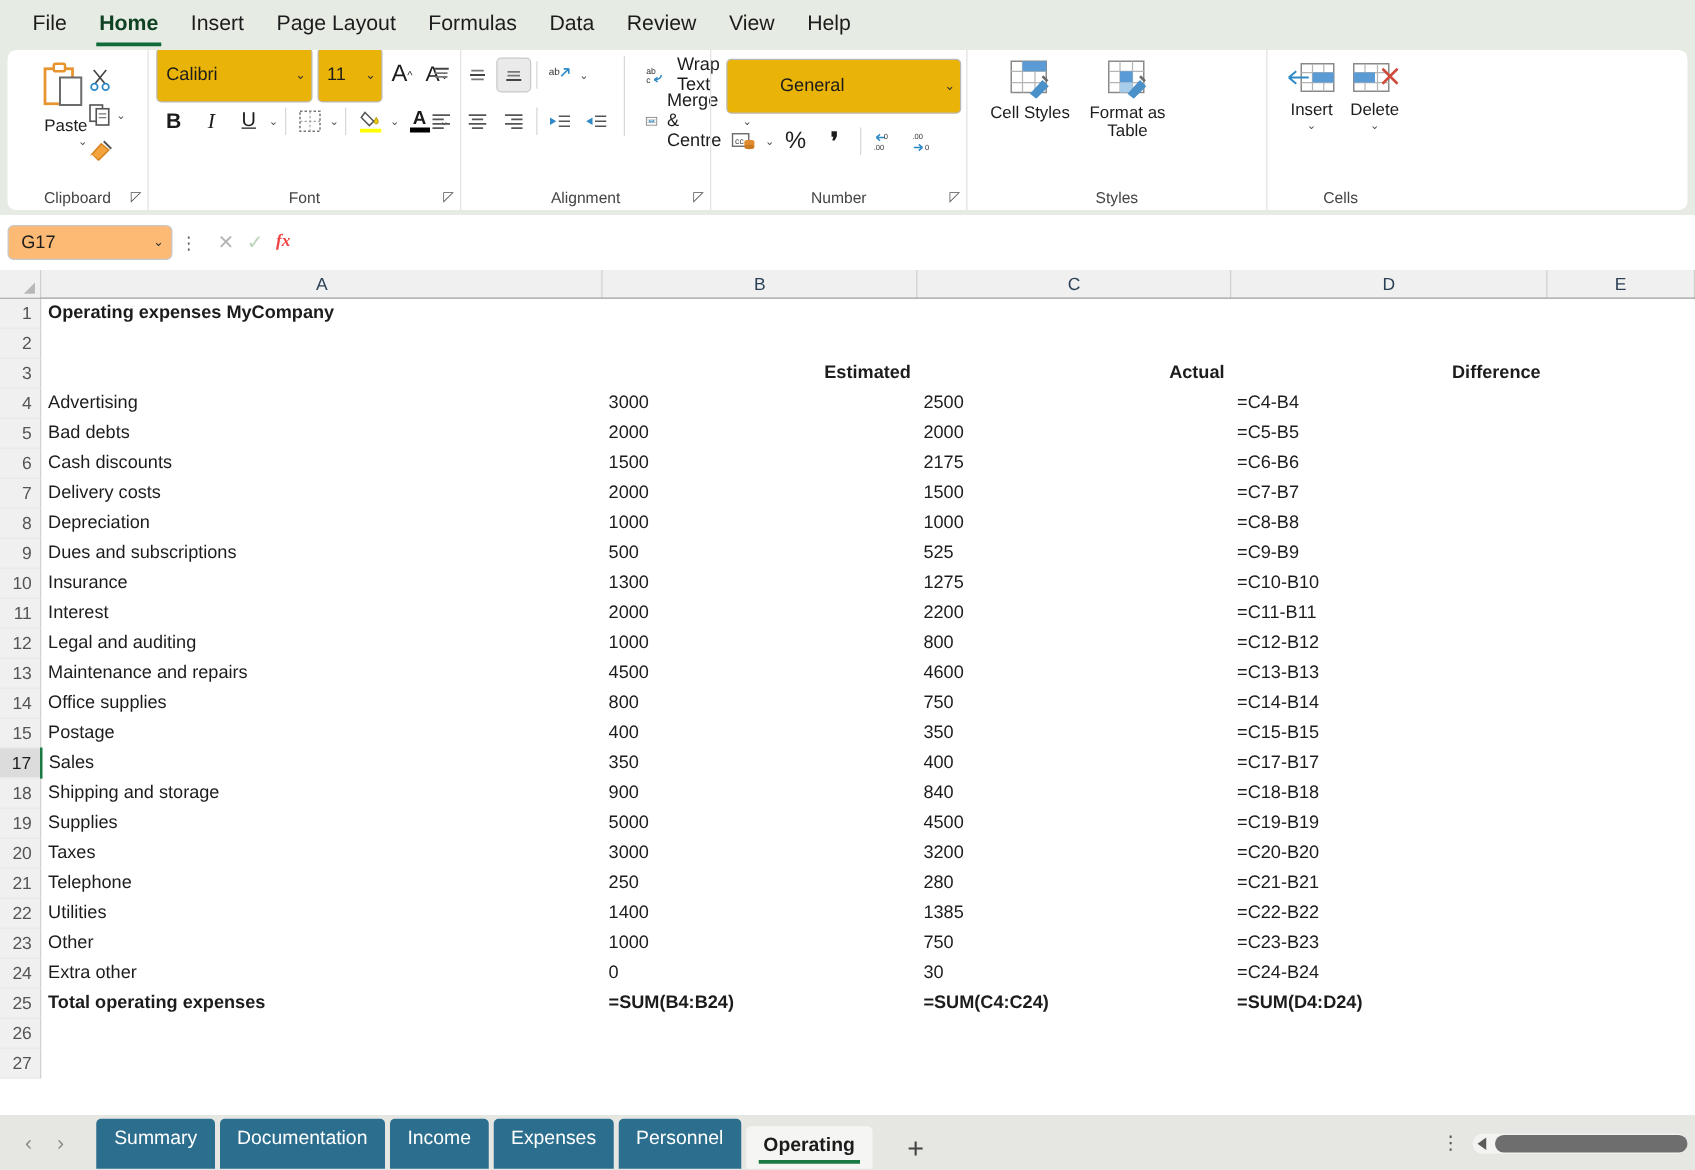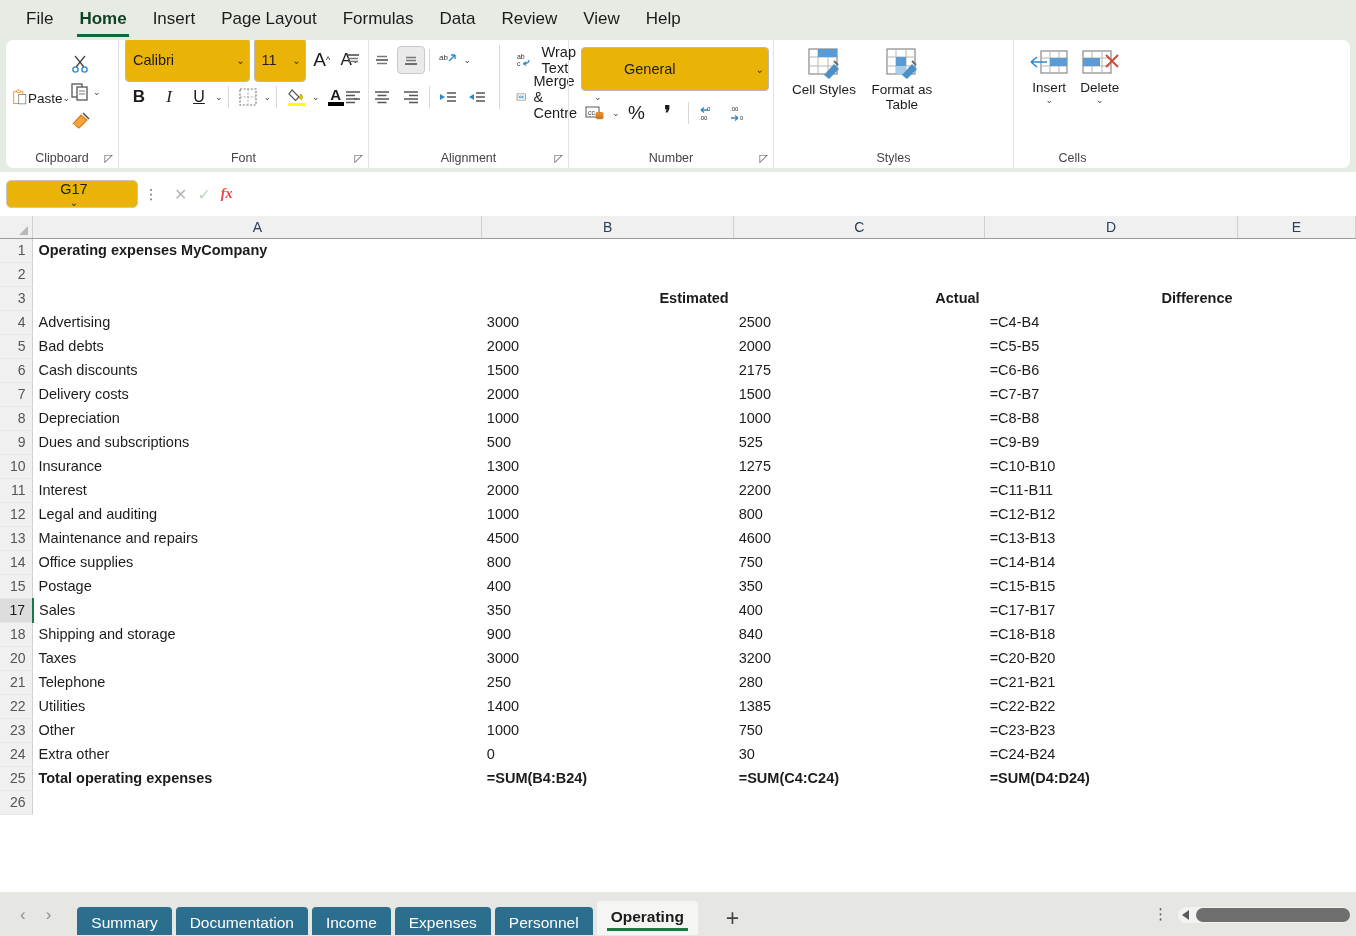--- a/index.html
+++ b/index.html
@@ -69,22 +69,22 @@
     position: absolute;
     bottom: 4px; right: 5px;
     font-size: 11px; color: #555;
     line-height: 1;
   }
   .rgroup-body { display: flex; flex: 1; padding-bottom: 22px; }
 
   
   .clipboard { width: 112px; }
   .paste-col {
-    width: 58px; display: flex; flex-direction: row;
-    align-items: center; justify-content: flex-start; padding-top: 4px;
+    width: 58px; display: flex; flex-direction: column;
+    align-items: flex-end; justify-content: flex-start; padding-top: 4px;
   }
   .paste-label { font-size: 13.5px; color: #1c1c1c; margin-top: 2px; }
   .mini-col { display: flex; flex-direction: column; gap: 2px; padding-top: 6px; }
   .mini-row { display: flex; align-items: center; gap: 3px; height: 26px; }
   .caret { font-size: 9px; color: #444; }
 
   
   .fontgroup { width: 250px; }
   .font-row1 { display: flex; align-items: center; gap: 4px; height: 30px; }
   .font-row2 { display: flex; align-items: center; gap: 2px; height: 30px; margin-top: 7px; }
@@ -136,24 +136,24 @@
   .formula-bar {
     height: 44px;
     background: #ffffff;
     display: flex; align-items: center;
     padding: 0 6px;
     gap: 6px;
   }
   .namebox {
     width: 132px; height: 28px;
     border: 1px solid #c8c8c8; border-radius: 5px;
-    background: #eab308;
+    background: #fdba74;
     display: flex; align-items: center; justify-content: space-between;
     padding: 0 6px 0 10px;
-    font-size: 14.5px; color: #1c1c1c; flex-direction: column;
+    font-size: 14.5px; color: #1c1c1c;
   }
   .namebox .cc { font-size: 10px; color: #333; }
   .vdots { width: 14px; text-align: center; color: #666; font-size: 14px; letter-spacing: 0; }
   .fx-group {
     display: flex; align-items: center; gap: 10px;
     padding: 0 10px; height: 28px;
   }
   .fx-x { color: #b6b6b6; font-size: 16px; }
   .fx-check { color: #bcd3bc; font-size: 16px; }
   .fx-fx { font-family: "Liberation Serif", serif; font-style: italic; font-weight: bold; font-size: 14px; color: #ef4444; }
@@ -248,21 +248,21 @@
     gap: 0;
     position: relative;
   }
   .nav-arrows { display: flex; align-items: center; gap: 20px; padding-bottom: 13px; padding-right: 26px; }
   .nav-arrow { font-size: 17px; color: #8b8b8b; }
   .stabs { display: flex; align-items: flex-end; gap: 4px; padding-bottom: 3px; }
   .stab {
     background: #2c6e8e;
     color: #ffffff;
     font-size: 15.5px;
-    padding: 7px 14px 4px 14px;
+    padding: 7px 14px 16px 14px;
     border-radius: 4px 4px 0 0;
     white-space: nowrap;
     line-height: 17px;
   }
   .stab.active {
     background: #f5f5f3;
     color: #1c1c1c;
     font-weight: bold;
     position: relative;
     padding-bottom: 10px;
@@ -787,20 +787,28 @@
         </tr>
         <tr>
           <td class="rowhdr">18</td>
           <td class="cell tbl-l">Shipping and storage</td>
           <td class="cell tbl-l">900</td>
           <td class="cell tbl-l">840</td>
           <td class="cell tbl-l tbl-r">=C18-B18</td>
           <td class="cell"></td>
         </tr>
         <tr>
+          <td class="rowhdr">19</td>
+          <td class="cell tbl-l">Supplies</td>
+          <td class="cell tbl-l">5000</td>
+          <td class="cell tbl-l">4500</td>
+          <td class="cell tbl-l tbl-r">=C19-B19</td>
+          <td class="cell"></td>
+        </tr>
+        <tr>
           <td class="rowhdr">20</td>
           <td class="cell tbl-l">Taxes</td>
           <td class="cell tbl-l">3000</td>
           <td class="cell tbl-l">3200</td>
           <td class="cell tbl-l tbl-r">=C20-B20</td>
           <td class="cell"></td>
         </tr>
         <tr>
           <td class="rowhdr">21</td>
           <td class="cell tbl-l">Telephone</td>
@@ -838,20 +846,28 @@
         <tr>
       <td class="rowhdr">25</td>
       <td class="cell tbl-l tbl-b tbl-t" style="font-weight:bold;">Total operating expenses</td>
       <td class="cell total-cell tbl-l tbl-b tbl-t">=SUM(B4:B24)</td>
       <td class="cell total-cell tbl-l tbl-b tbl-t">=SUM(C4:C24)</td>
       <td class="cell total-cell tbl-l tbl-b tbl-t tbl-r">=SUM(D4:D24)</td>
       <td class="cell"></td>
     </tr>
     <tr>
       <td class="rowhdr">26</td>
+      <td class="cell"></td>
+      <td class="cell"></td>
+      <td class="cell"></td>
+      <td class="cell"></td>
+      <td class="cell"></td>
+    </tr>
+    <tr>
+      <td class="rowhdr">27</td>
       <td class="cell"></td>
       <td class="cell"></td>
       <td class="cell"></td>
       <td class="cell"></td>
       <td class="cell"></td>
     </tr>
   </tbody>
     </table>
 </div>
 

